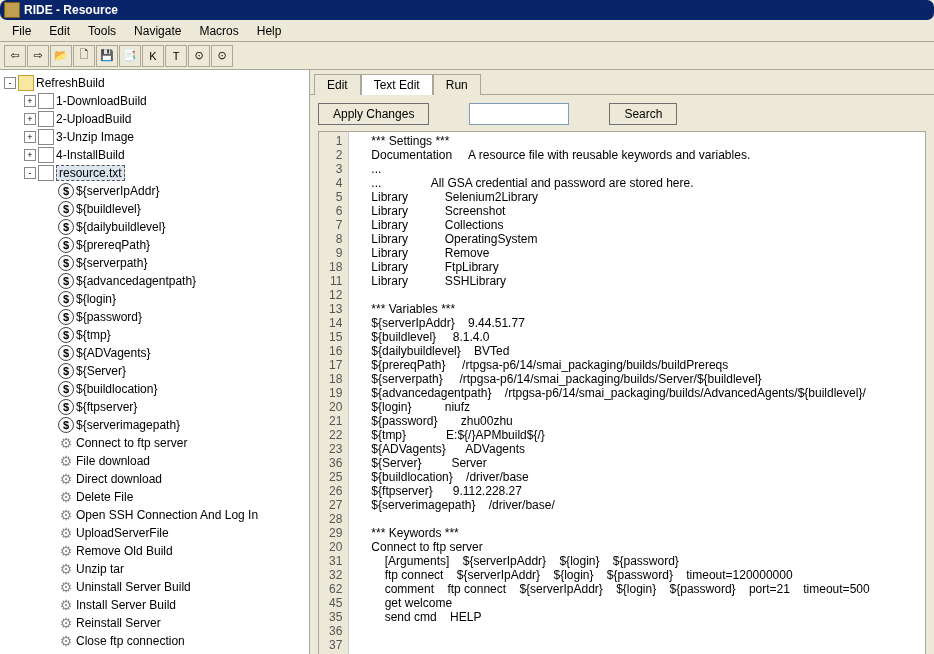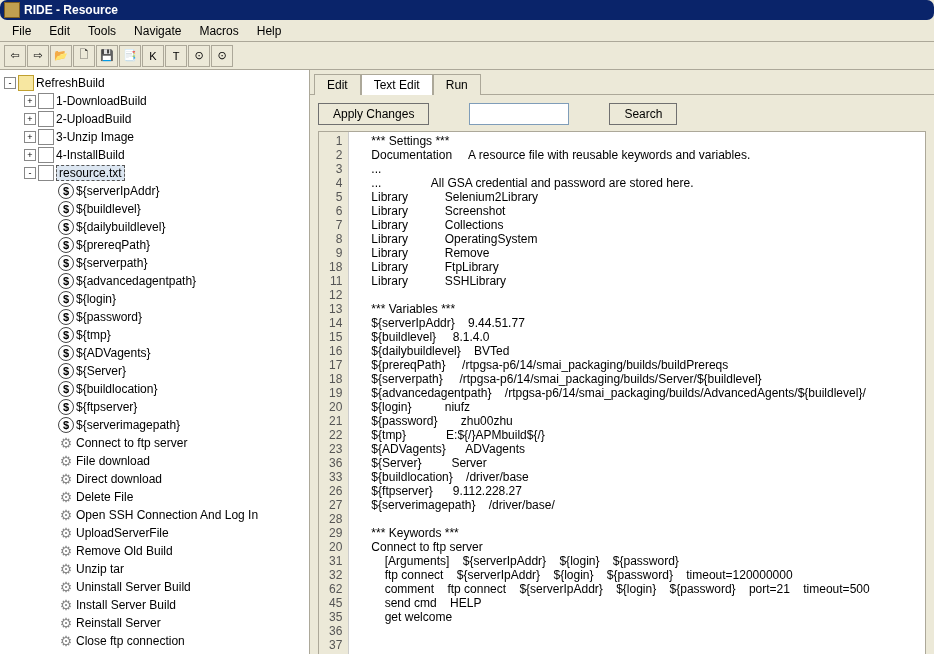--- a/index.html
+++ b/index.html
@@ -258,21 +258,21 @@
             <div>15</div>
             <div>16</div>
             <div>17</div>
             <div>18</div>
             <div>19</div>
             <div>20</div>
             <div>21</div>
             <div>22</div>
             <div>23</div>
             <div>36</div>
-            <div>33</div>
+            <div>25</div>
             <div>26</div>
             <div>27</div>
             <div>28</div>
             <div>29</div>
             <div>20</div>
             <div>31</div>
             <div>32</div>
             <div>62</div>
             <div>45</div>
             <div>35</div>
@@ -306,19 +306,19 @@
             <div>${Server}         Server</div>
             <div>${buildlocation}    /driver/base</div>
             <div>${ftpserver}      9.112.228.27</div>
             <div>${serverimagepath}    /driver/base/</div>
             <div></div>
             <div>*** Keywords ***</div>
             <div>Connect to ftp server</div>
             <div>    [Arguments]    ${serverIpAddr}    ${login}    ${password}</div>
             <div>    ftp connect    ${serverIpAddr}    ${login}    ${password}    timeout=120000000</div>
             <div>    comment    ftp connect    ${serverIpAddr}    ${login}    ${password}    port=21    timeout=500</div>
+            <div>    get welcome</div>
             <div>    send cmd    HELP</div>
-            <div>    get welcome</div>
           </div>
       </div>
     </div>
   </div>
 </div>
 
 </body></html>

